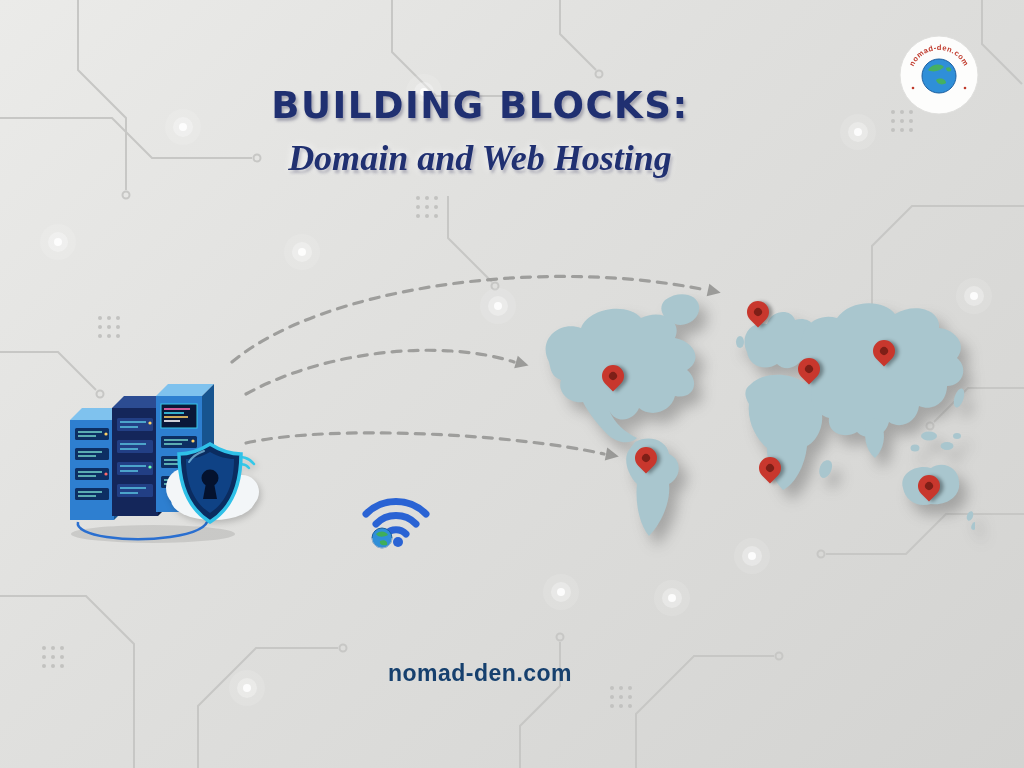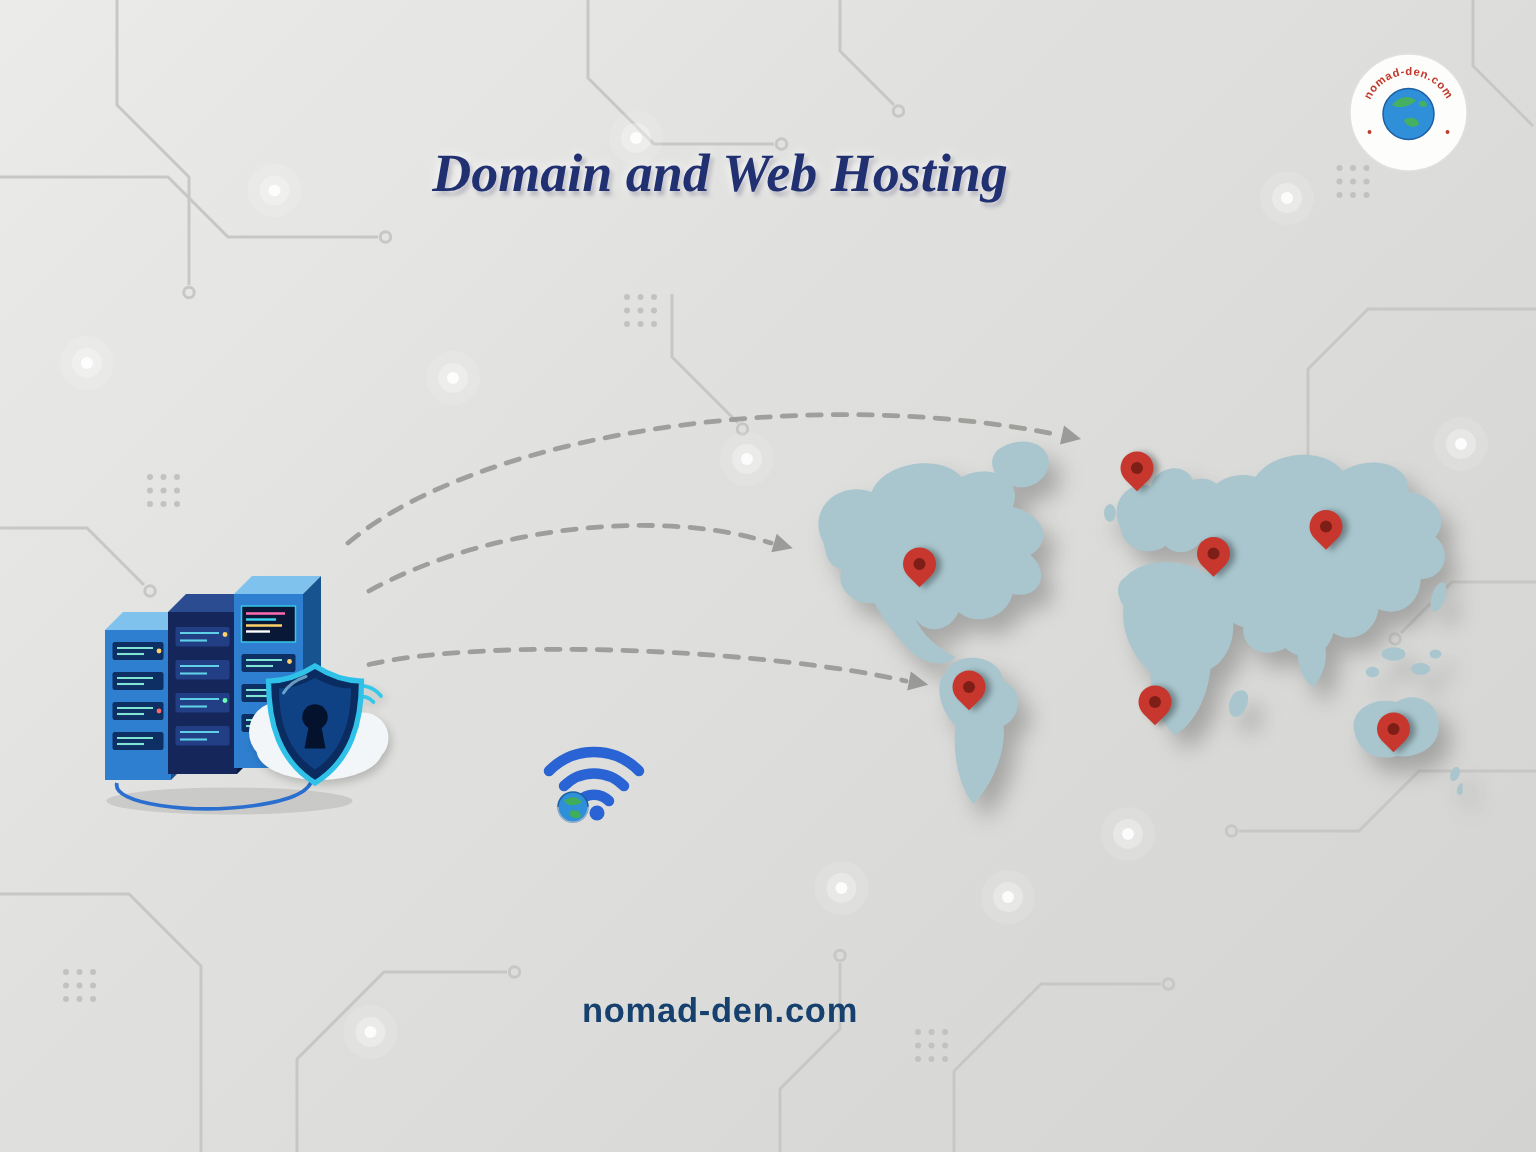--- a/index.html
+++ b/index.html
@@ -175,20 +175,21 @@
     </g>
     <path id="logoArcTop" d="M13,44 A28,28 0 0 1 69,44" fill="none"></path>
     <text font-size="7.5" font-weight="bold" fill="#c0392b" letter-spacing="0.5" font-family="Liberation Sans, sans-serif">
       <textPath href="#logoArcTop" startOffset="50%" text-anchor="middle">nomad-den.com</textPath>
     </text>
     <circle cx="15" cy="54" r="1.3" fill="#c0392b"></circle>
     <circle cx="67" cy="54" r="1.3" fill="#c0392b"></circle>
   </svg>
 
   <div class="titles">
+    <h1 class="title">BUILDING BLOCKS:</h1>
     <h2 class="subtitle">Domain and Web Hosting</h2>
   </div>
 
   <svg class="abs" style="left:0;top:0;" width="1024" height="768" viewBox="0 0 1024 768">
     <g fill="none" stroke="#9b9b99" stroke-width="3.2" stroke-dasharray="9 8" stroke-linecap="round" opacity="0.95">
       <path d="M232,362 C320,288 540,256 706,290"></path>
       <path d="M246,394 C330,348 446,340 514,362"></path>
       <path d="M246,443 C330,424 516,434 604,454"></path>
     </g>
     <g fill="#9b9b99">

